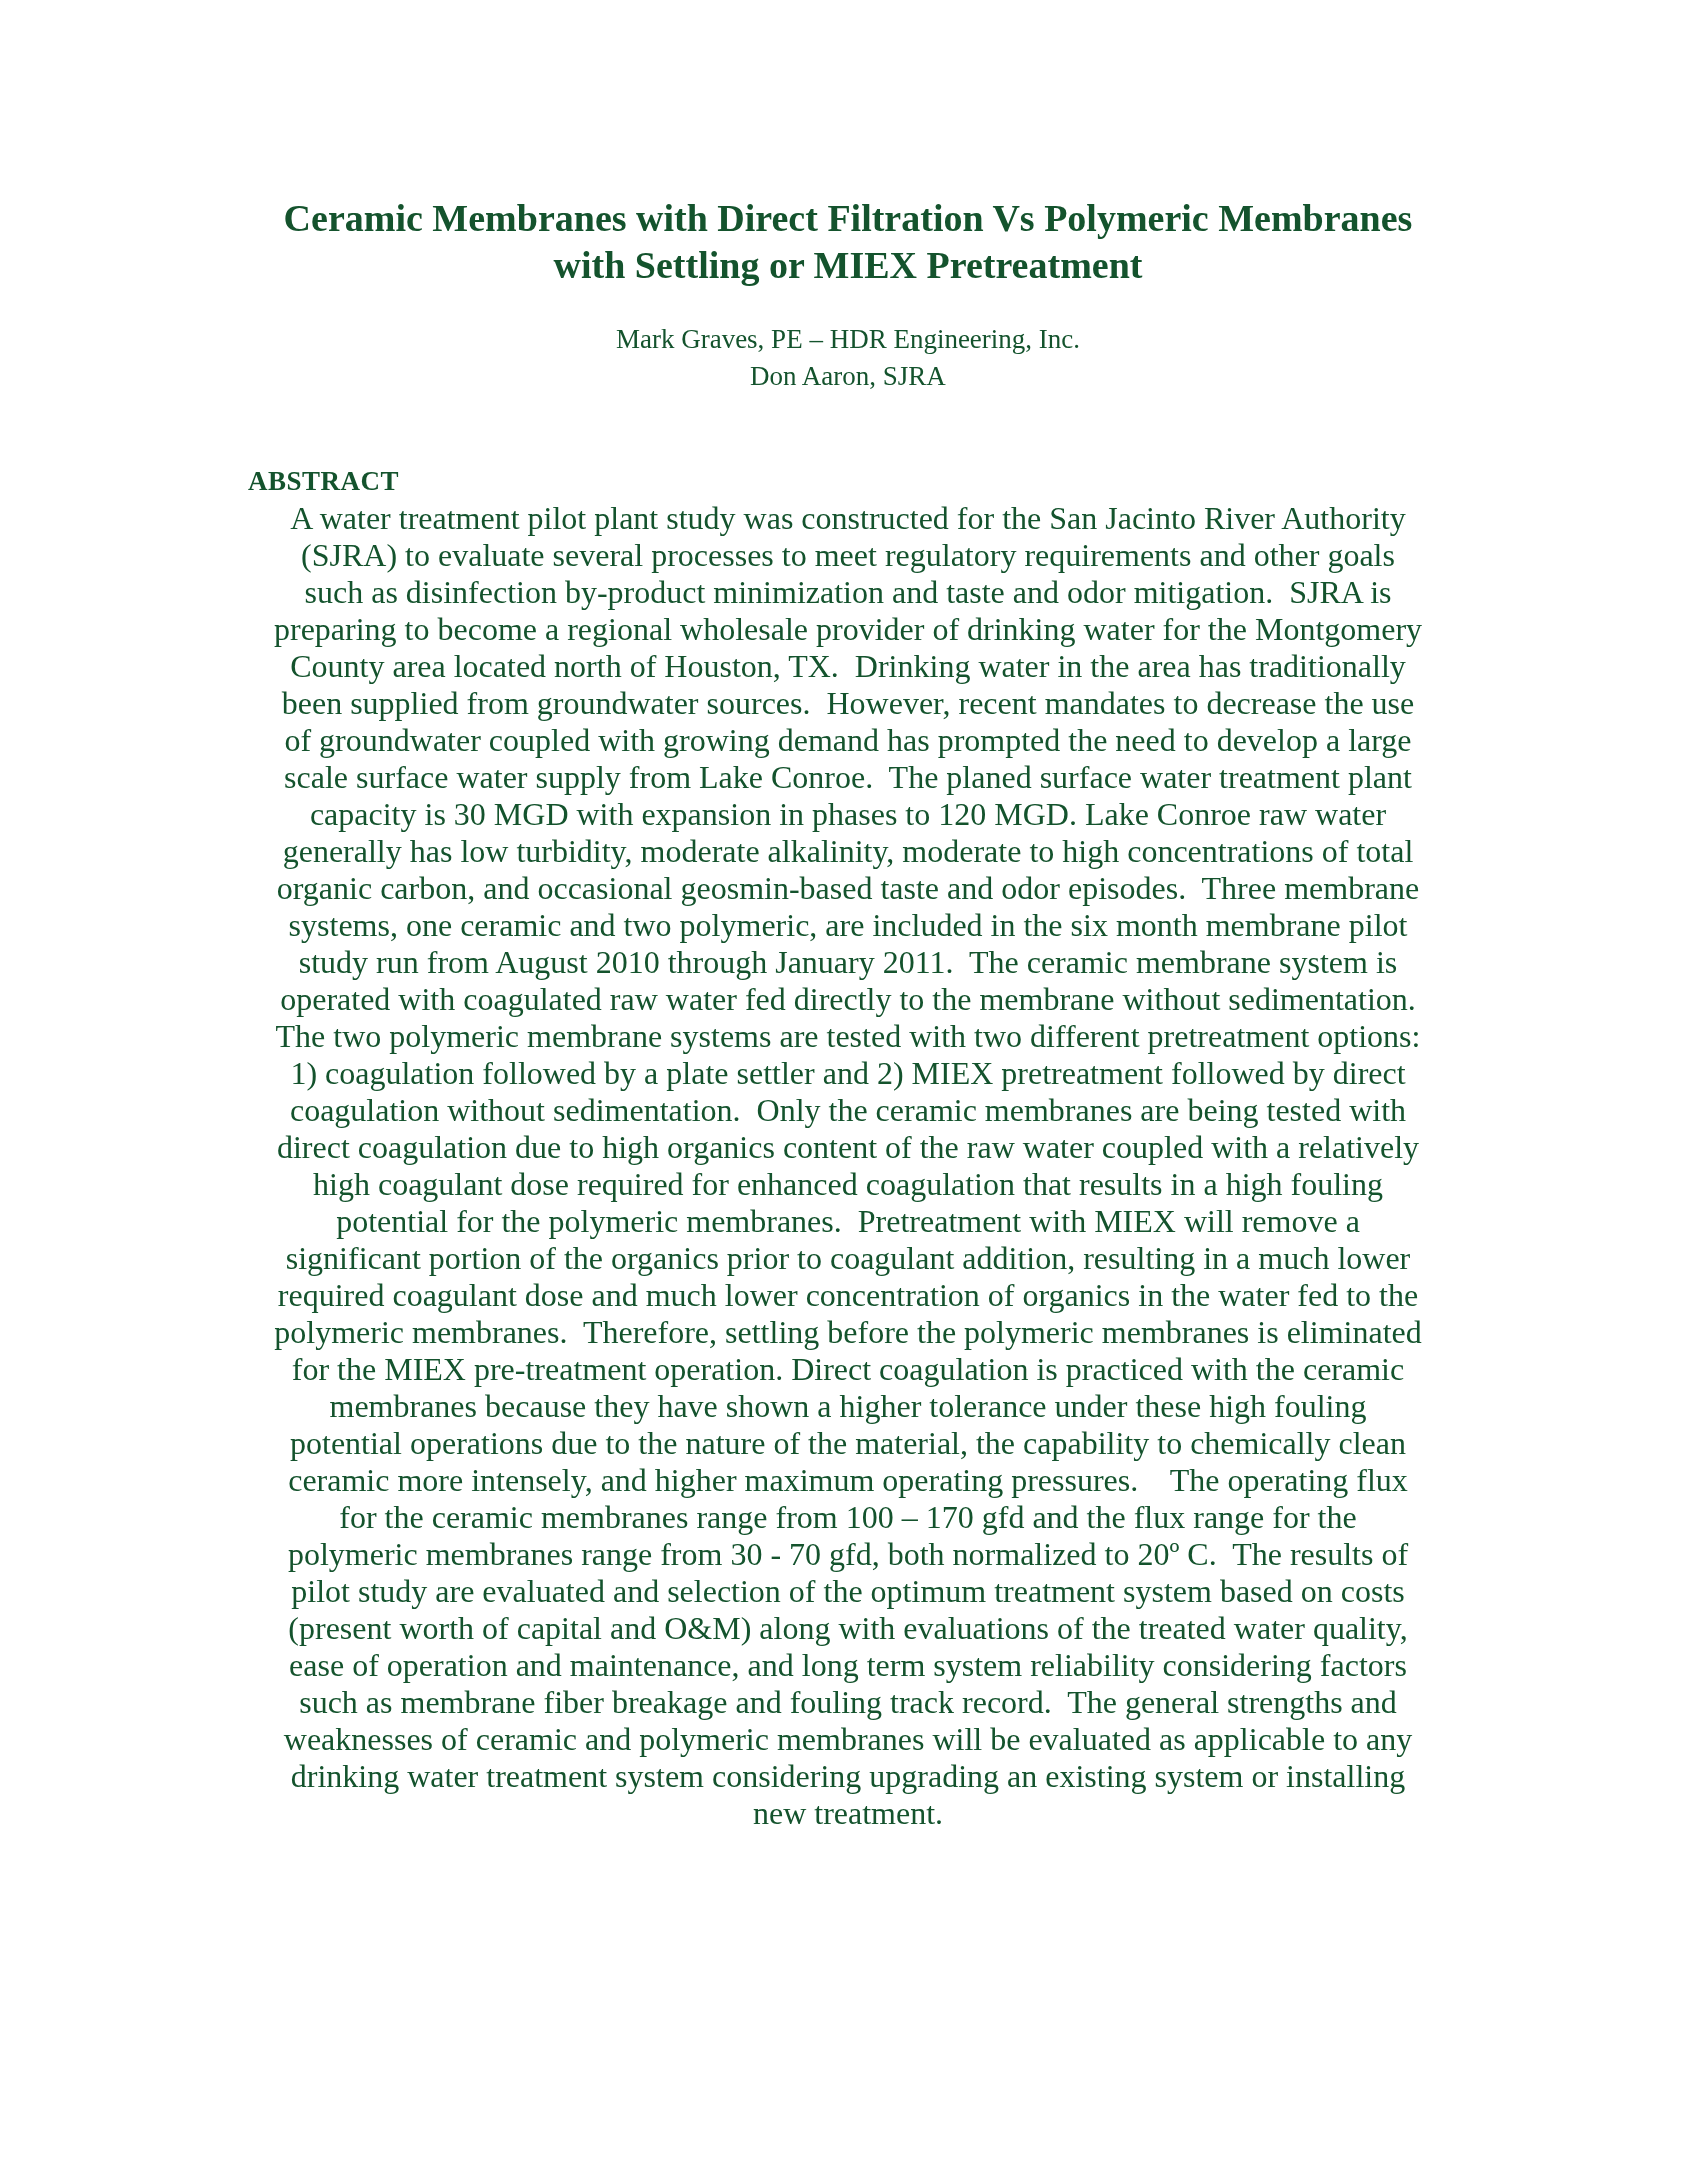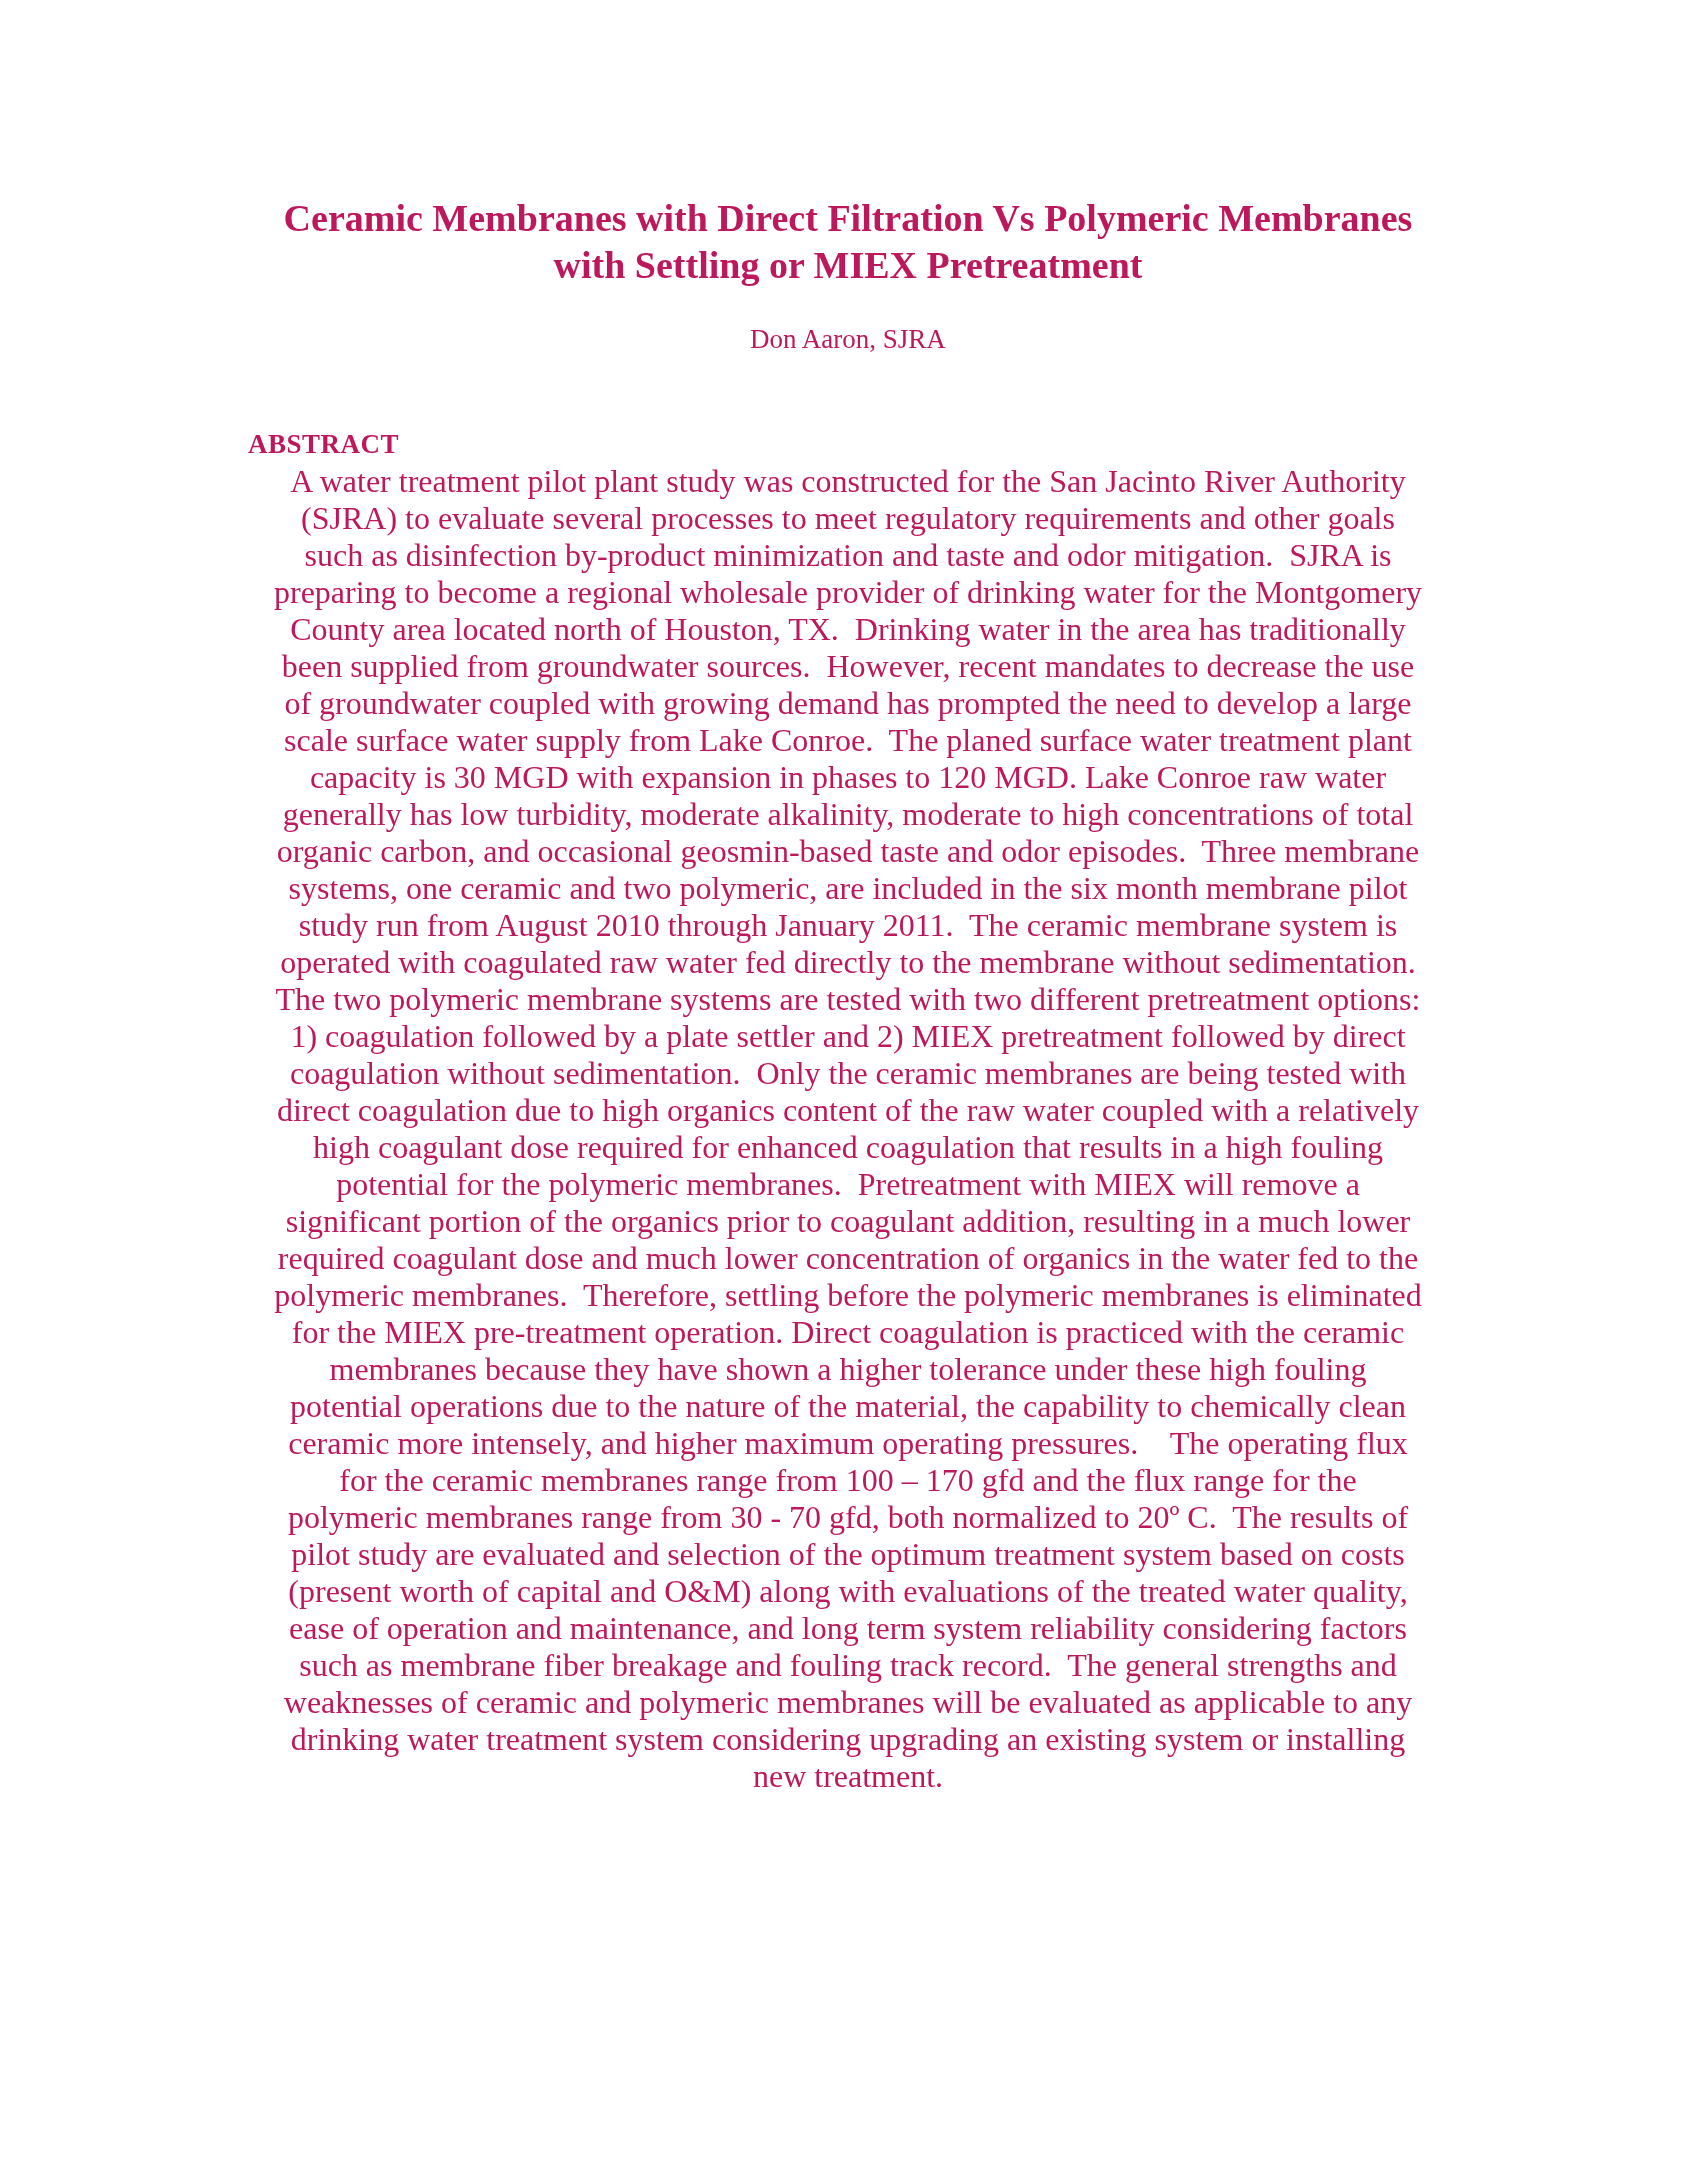--- a/index.html
+++ b/index.html
@@ -5,21 +5,21 @@
   html, body {
     margin: 0;
     padding: 0;
     background: #ffffff;
   }
   .page {
     position: relative;
     width: 1683px;
     height: 2178px;
     background: #ffffff;
-    color: #be185d;
+    color: #14532d;
     font-family: "Liberation Serif", "DejaVu Serif", serif;
     overflow: hidden;
   }
   .content {
     position: absolute;
     left: 248px;
     top: 195px;
     width: 1200px;
   }
   .title-block {
@@ -65,20 +65,21 @@
 
 <div class="page">
   <div class="content">
 
     <div class="title-block">
       <div class="title-line">Ceramic Membranes with Direct Filtration Vs Polymeric Membranes</div>
       <div class="title-line">with Settling or MIEX Pretreatment</div>
     </div>
 
     <div class="authors-block">
+      <div class="author-line">Mark Graves, PE – HDR Engineering, Inc.</div>
       <div class="author-line">Don Aaron, SJRA</div>
     </div>
 
     <div class="abstract-heading">ABSTRACT</div>
 
     <div class="abstract-text">A water treatment pilot plant study was constructed for the San Jacinto River Authority
 (SJRA) to evaluate several processes to meet regulatory requirements and other goals
 such as disinfection by-product minimization and taste and odor mitigation.  SJRA is
 preparing to become a regional wholesale provider of drinking water for the Montgomery
 County area located north of Houston, TX.  Drinking water in the area has traditionally

